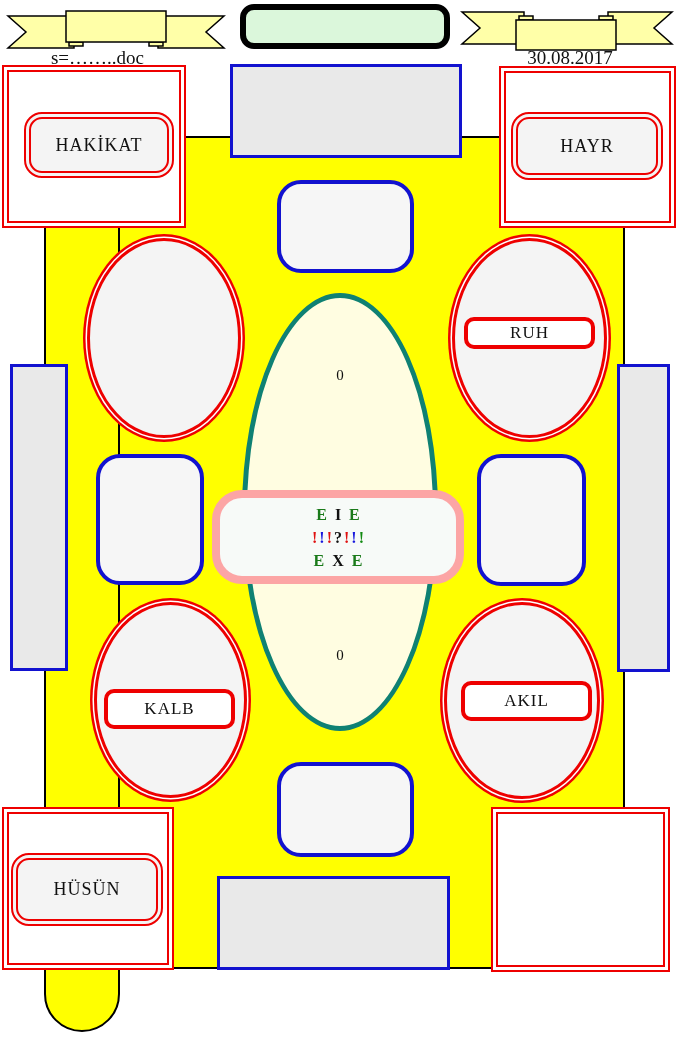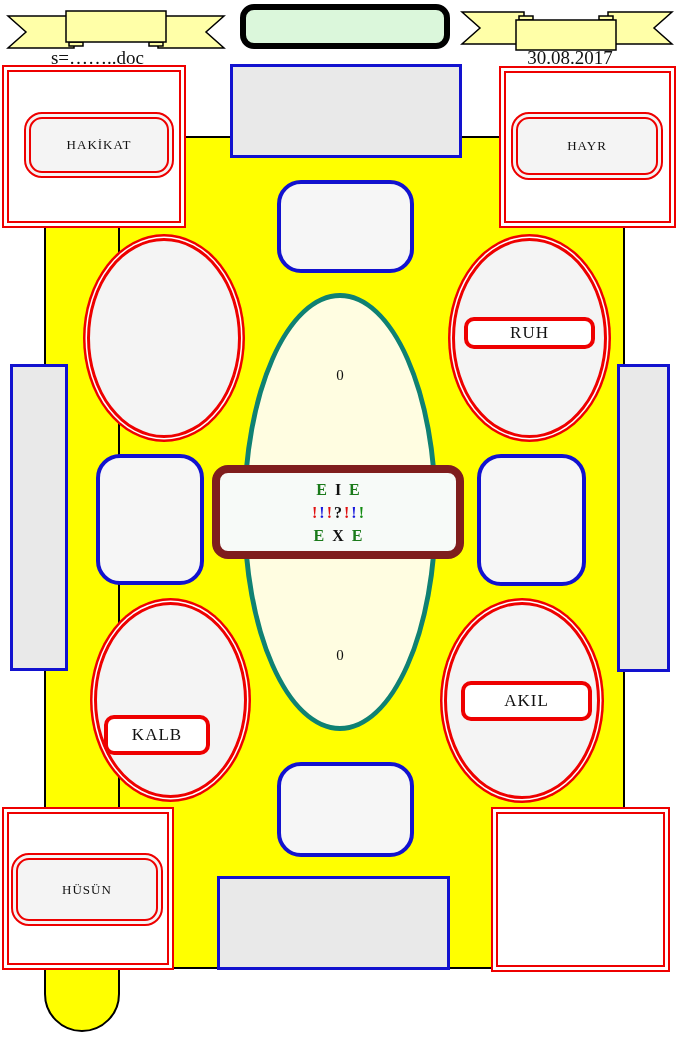--- a/index.html
+++ b/index.html
@@ -20,23 +20,23 @@
   .bookmark{background:#ffff00;border:2px solid #000;border-radius:0 0 38px 38px;}
   .center-ellipse{background:#fffde1;border:5px solid #0f8173;border-radius:50%;}
   .gray-rect{background:#e9e9e9;border:3px solid #1212cf;}
   .blue-round{background:#f6f6f6;border:4px solid #1212cf;border-radius:24px;}
   .red-ellipse{background:#f4f4f4;border:3px solid #ee0000;border-radius:50%;
                box-shadow:0 0 0 1.5px #ffffff,0 0 0 4px #ee0000;}
   .ellipse-label{background:#ffffff;border:4px solid #ee0000;border-radius:10px;
                  font-size:17px;letter-spacing:1px;}
   .corner-box{background:#ffffff;border:7px double #ee0000;}
   .corner-label{background:#f4f4f4;border:7px double #ee0000;border-radius:18px;
-                font-size:13px;letter-spacing:1px;}
-  .center-box{background:#f7faf8;border:8px solid #7f1d1d;border-radius:16px;
-              flex-direction:column;font-weight:bold;font-size:16px;line-height:23px;}
+                font-size:18px;letter-spacing:1px;}
+  .center-box{background:#f7faf8;border:8px solid #fca5a5;border-radius:30px;
+              flex-direction:column;font-weight:bold;font-size:16px;line-height:23px;margin-top:25px;}
   .center-box .row span{margin:0 4px;}
   .center-box .row.tight span{margin:0 1px;}
   .zero{font-size:15px;}
   .banner{display:block;}
 </style>
 </head>
 <body>
 
 <div id="page">
 
@@ -76,21 +76,21 @@
   <div class="abs blue-round" style="left:96px;top:454px;width:108px;height:131px;"></div>
   <div class="abs blue-round" style="left:477px;top:454px;width:109px;height:132px;"></div>
   <div class="abs blue-round" style="left:277px;top:762px;width:137px;height:95px;"></div>
 
   <div class="abs red-ellipse" style="left:87px;top:238px;width:154px;height:200px;"></div>
 
   <div class="abs red-ellipse" style="left:452px;top:238px;width:155px;height:200px;"></div>
   <div class="abs ellipse-label ctr" style="left:464px;top:317px;width:131px;height:32px;">RUH</div>
 
   <div class="abs red-ellipse" style="left:94px;top:602px;width:153px;height:196px;"></div>
-  <div class="abs ellipse-label ctr" style="left:104px;top:715px;width:106px;height:40px;">KALB</div>
+  <div class="abs ellipse-label ctr" style="left:104px;top:689px;width:131px;height:40px;">KALB</div>
 
   <div class="abs red-ellipse" style="left:444px;top:602px;width:156px;height:197px;"></div>
   <div class="abs ellipse-label ctr" style="left:461px;top:681px;width:131px;height:40px;">AKIL</div>
 
   <div class="abs zero ctr" style="left:325px;top:365px;width:30px;height:20px;">0</div>
   <div class="abs zero ctr" style="left:325px;top:645px;width:30px;height:20px;">0</div>
 
   <div class="abs center-box ctr" style="left:212px;top:465px;width:252px;height:94px;">
     <div class="row"><span style="color: rgb(26, 122, 26);">E</span><span style="color: rgb(17, 17, 17);">I</span><span style="color: rgb(26, 122, 26);">E</span></div>
     <div class="row tight"><span style="color: rgb(224, 16, 16);">!</span><span style="color: rgb(24, 24, 221);">!</span><span style="color: rgb(224, 16, 16);">!</span><span style="color: rgb(17, 17, 17);">?</span><span style="color: rgb(224, 16, 16);">!</span><span style="color: rgb(24, 24, 221);">!</span><span style="color: rgb(18, 138, 18);">!</span></div>

